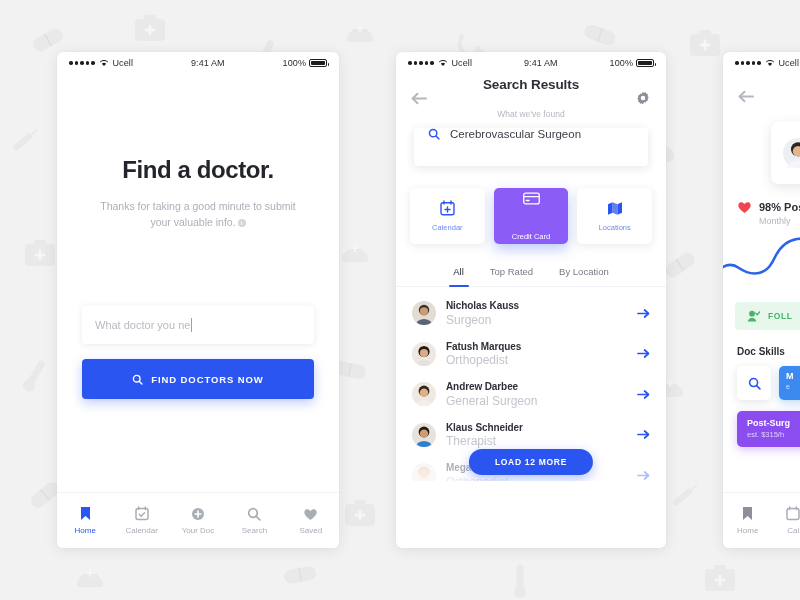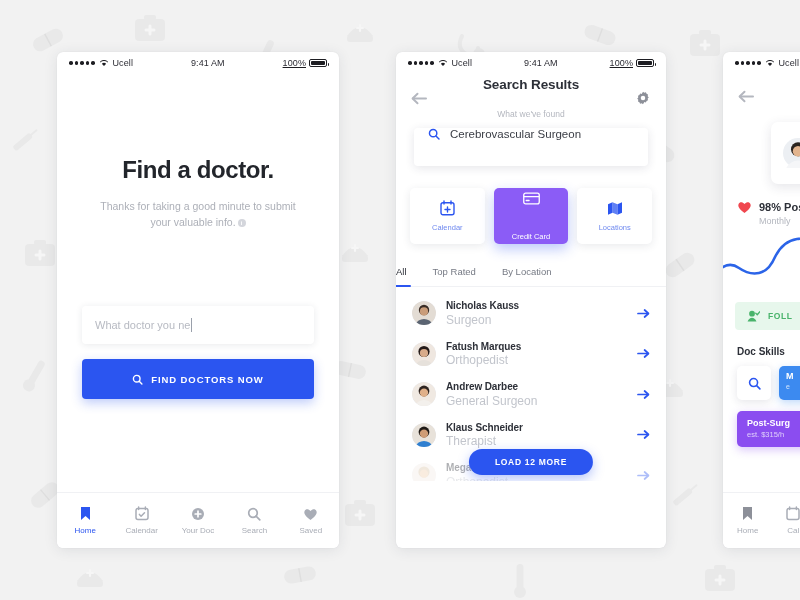--- a/index.html
+++ b/index.html
@@ -42,21 +42,21 @@
     font-size: 9px; color: #1d1d22;
     font-weight: bold;
     letter-spacing: .1px;
   }
   .sb-left { display: flex; align-items: center; gap: 4px; flex: 0 0 auto; }
   .dots { display: flex; gap: 2px; align-items: center; }
   .dots i { width: 3.5px; height: 3.5px; border-radius: 50%; background: #1d1d22; display: block; }
   .wifi { width: 10px; height: 8px; display: block; }
   .carrier { font-size: 9px; font-weight: normal; color: #2b2b33; }
   .sb-mid { flex: 1; text-align: center; font-size: 9px; font-weight: normal; color: #2b2b33;}
-  .sb-right { display: flex; align-items: center; gap: 3px; flex: 0 0 auto; text-decoration: underline; }
+  .sb-right { display: flex; align-items: center; gap: 3px; flex: 0 0 auto; }
   .batt-pct { font-size: 9px; font-weight: normal; color: #2b2b33; }
   .batt {
     width: 18px; height: 8px; border: 1px solid #1d1d22;
     border-radius: 2px; position: relative; padding: 1px;
   }
   .batt::after {
     content: ""; position: absolute; right: -3px; top: 2.5px;
     width: 1.5px; height: 3px; background: #1d1d22; border-radius: 0 1px 1px 0;
   }
   .batt i { display: block; height: 100%; background: #1d1d22; border-radius: 1px; }
@@ -137,21 +137,21 @@
     flex: 1; height: 56px; border-radius: 5px;
     background: #ffffff;
     box-shadow: 0 2px 9px rgba(40,45,70,0.10);
     display: flex; flex-direction: column; align-items: center; justify-content: center; gap: 7px;
   }
   .fcard .lbl { font-size: 7.5px; color: #6f89ef; }
   .fcard.active { background: #8b5cf6; box-shadow: 0 5px 13px rgba(43,85,240,0.32); gap: 27px; }
   .fcard.active .lbl { color: #ffffff; }
 
   .s2-tabs {
-    display: flex; gap: 26px;
+    display: flex; justify-content: center; gap: 26px;
     padding: 22px 0 0;
     border-bottom: 1px solid #f0f1f4;
   }
   .s2-tab { font-size: 9.5px; color: #767a84; padding-bottom: 9px; position: relative; }
   .s2-tab.active { color: #2d3038; }
   .s2-tab.active::after {
     content: ""; position: absolute; left: 50%; transform: translateX(-50%);
     bottom: -1px; width: 20px; height: 2px; background: #2b55f0; border-radius: 2px;
   }
 

